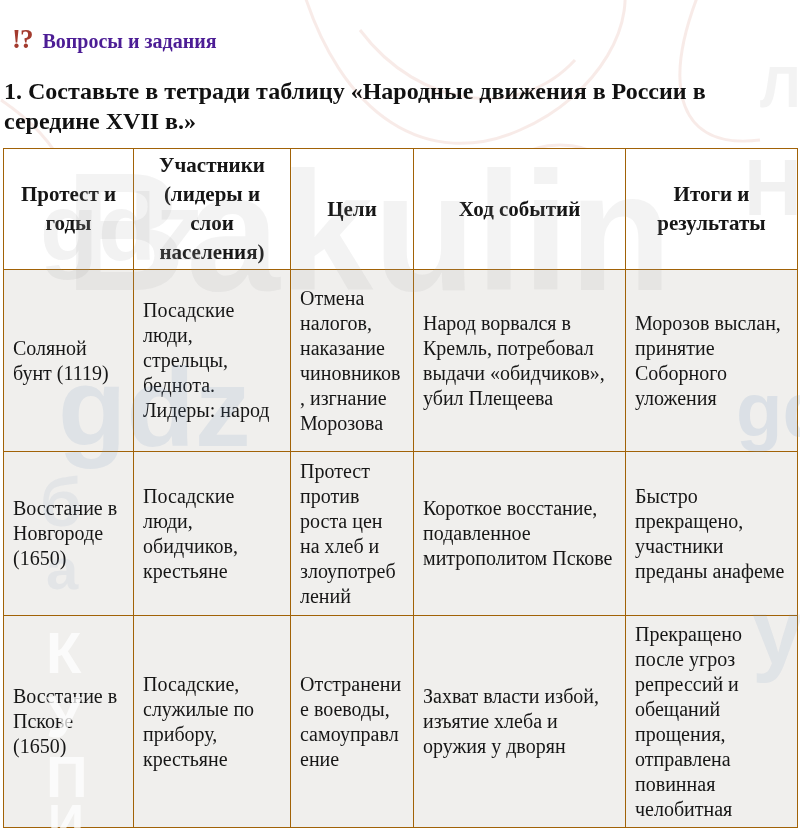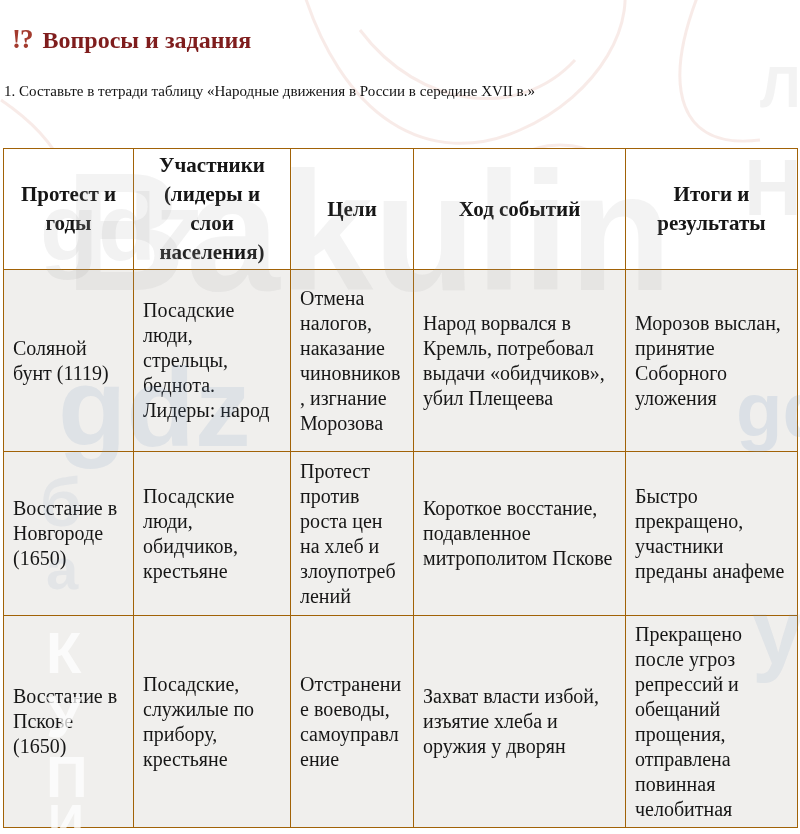--- a/index.html
+++ b/index.html
@@ -16,25 +16,25 @@
     position:absolute;left:12px;top:26px;
     display:flex;align-items:baseline;gap:10px;
     z-index:20;
   }
   .qicon{
     font-family:"Liberation Serif",serif;
     font-weight:bold;font-size:27px;line-height:27px;
     color:#a33b2e;letter-spacing:-1px;
   }
   .section-title{
-    font-size:24px;font-weight:bold;line-height:27px;color:#7f1d1d;text-align:center;
+    font-size:20px;font-weight:bold;line-height:27px;color:#4c1d95;text-align:center;
   }
   .task-text{
     position:absolute;left:4px;top:76px;width:765px;
-    font-size:15px;font-weight:normal;line-height:30px;color:#111;
+    font-size:24px;font-weight:bold;line-height:30px;color:#111;
     z-index:20;
   }
   
   table.main{
     position:absolute;left:3px;top:148px;
     border-collapse:collapse;table-layout:fixed;
     width:794px;
     z-index:15;
   }
   table.main th,table.main td{

